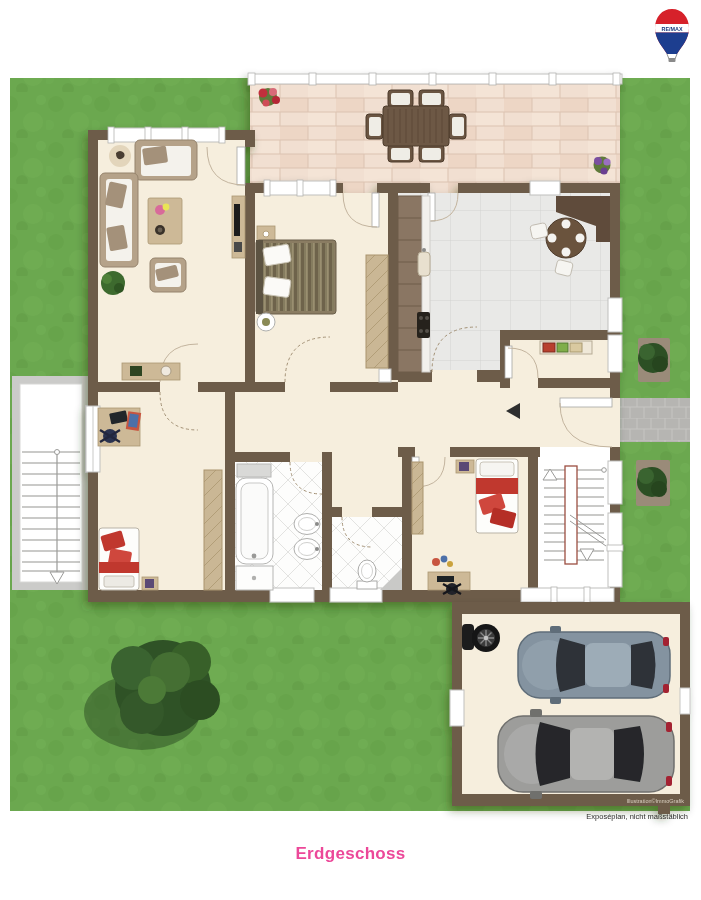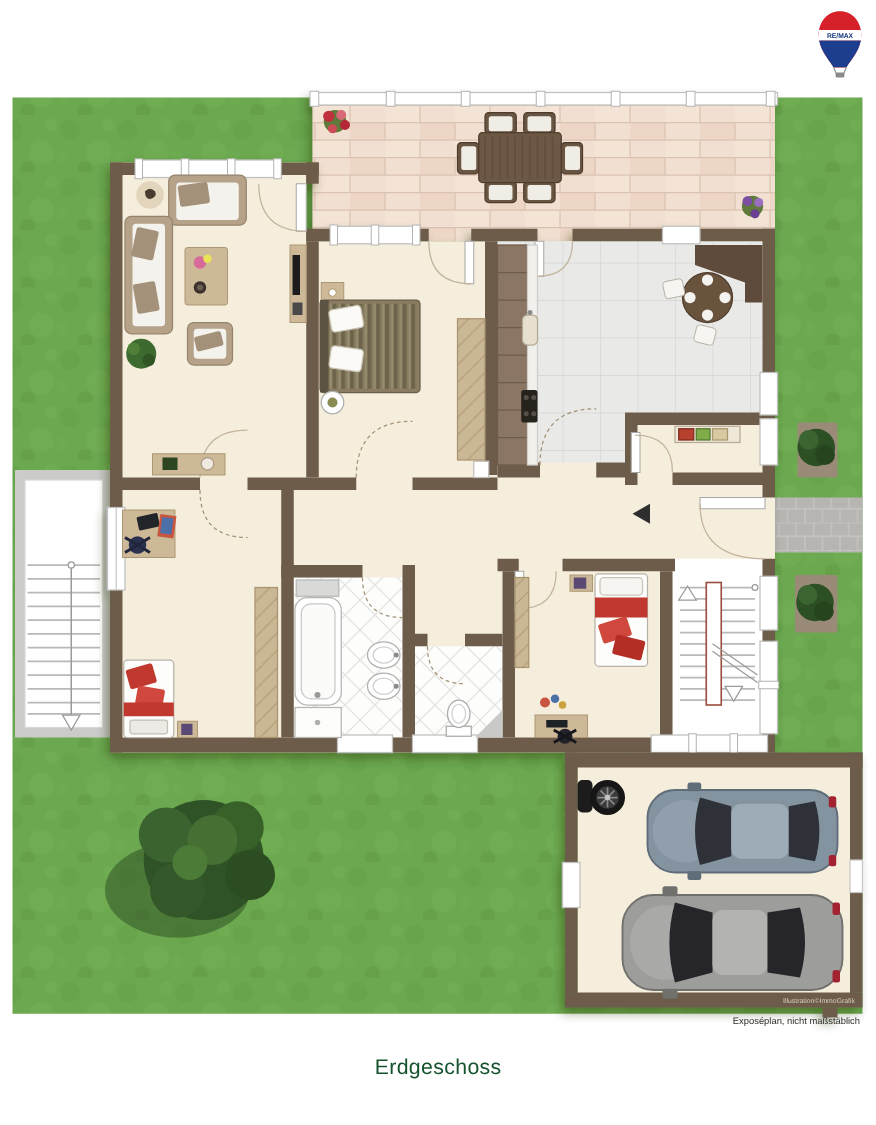--- a/index.html
+++ b/index.html
@@ -1,20 +1,20 @@
 <!DOCTYPE html>
 <html><head>
 <meta charset="utf-8">
 <style>
   html,body{margin:0;padding:0;background:#fff}
   .stage{position:relative;width:701px;height:888px;background:#fff;
          font-family:"Liberation Sans",sans-serif;overflow:hidden}
   .stage > svg{position:absolute;left:0;top:0}
   .floor-title{position:absolute;top:844px;left:0;width:100%;text-align:center;
-               font-size:17px;font-weight:normal;color:#14532d;letter-spacing:.3px}
+               font-size:17px;font-weight:bold;color:#ec4899;letter-spacing:.3px}
   .disclaimer{position:absolute;top:812px;right:13px;font-size:7.5px;color:#2e2e2c}
   .watermark{position:absolute;top:798px;right:17px;font-size:5.5px;color:#d9cfc0}
   
   .wall{fill:#6d5c4a}
   .win{fill:#ffffff;stroke:#bfbfbd;stroke-width:1}
   .post{fill:#ffffff;stroke:#b3b3b1;stroke-width:0.8}
   .arc{fill:none;stroke:#c3b49e;stroke-width:1}
   .arcd{fill:none;stroke:#a39176;stroke-width:1;stroke-dasharray:3 2.5}
   .leaf{fill:#ffffff;stroke:#a6a6a4;stroke-width:0.8}
   .chairw{fill:#f6f5f1;stroke:#b9b3a7;stroke-width:0.8}

